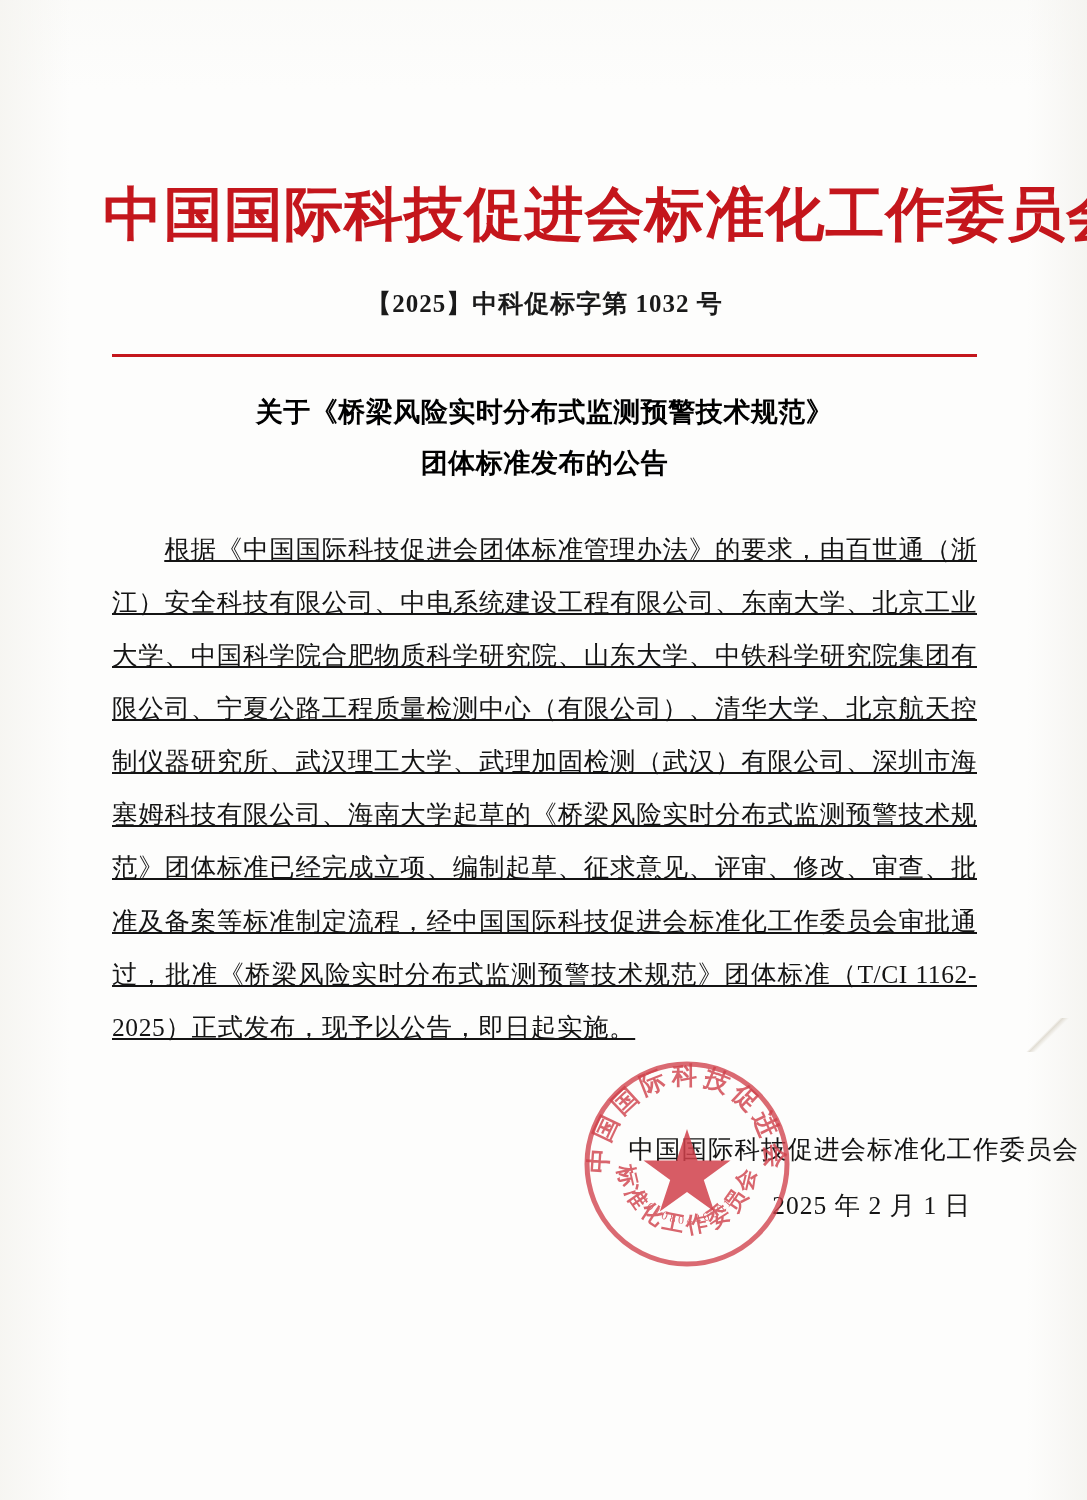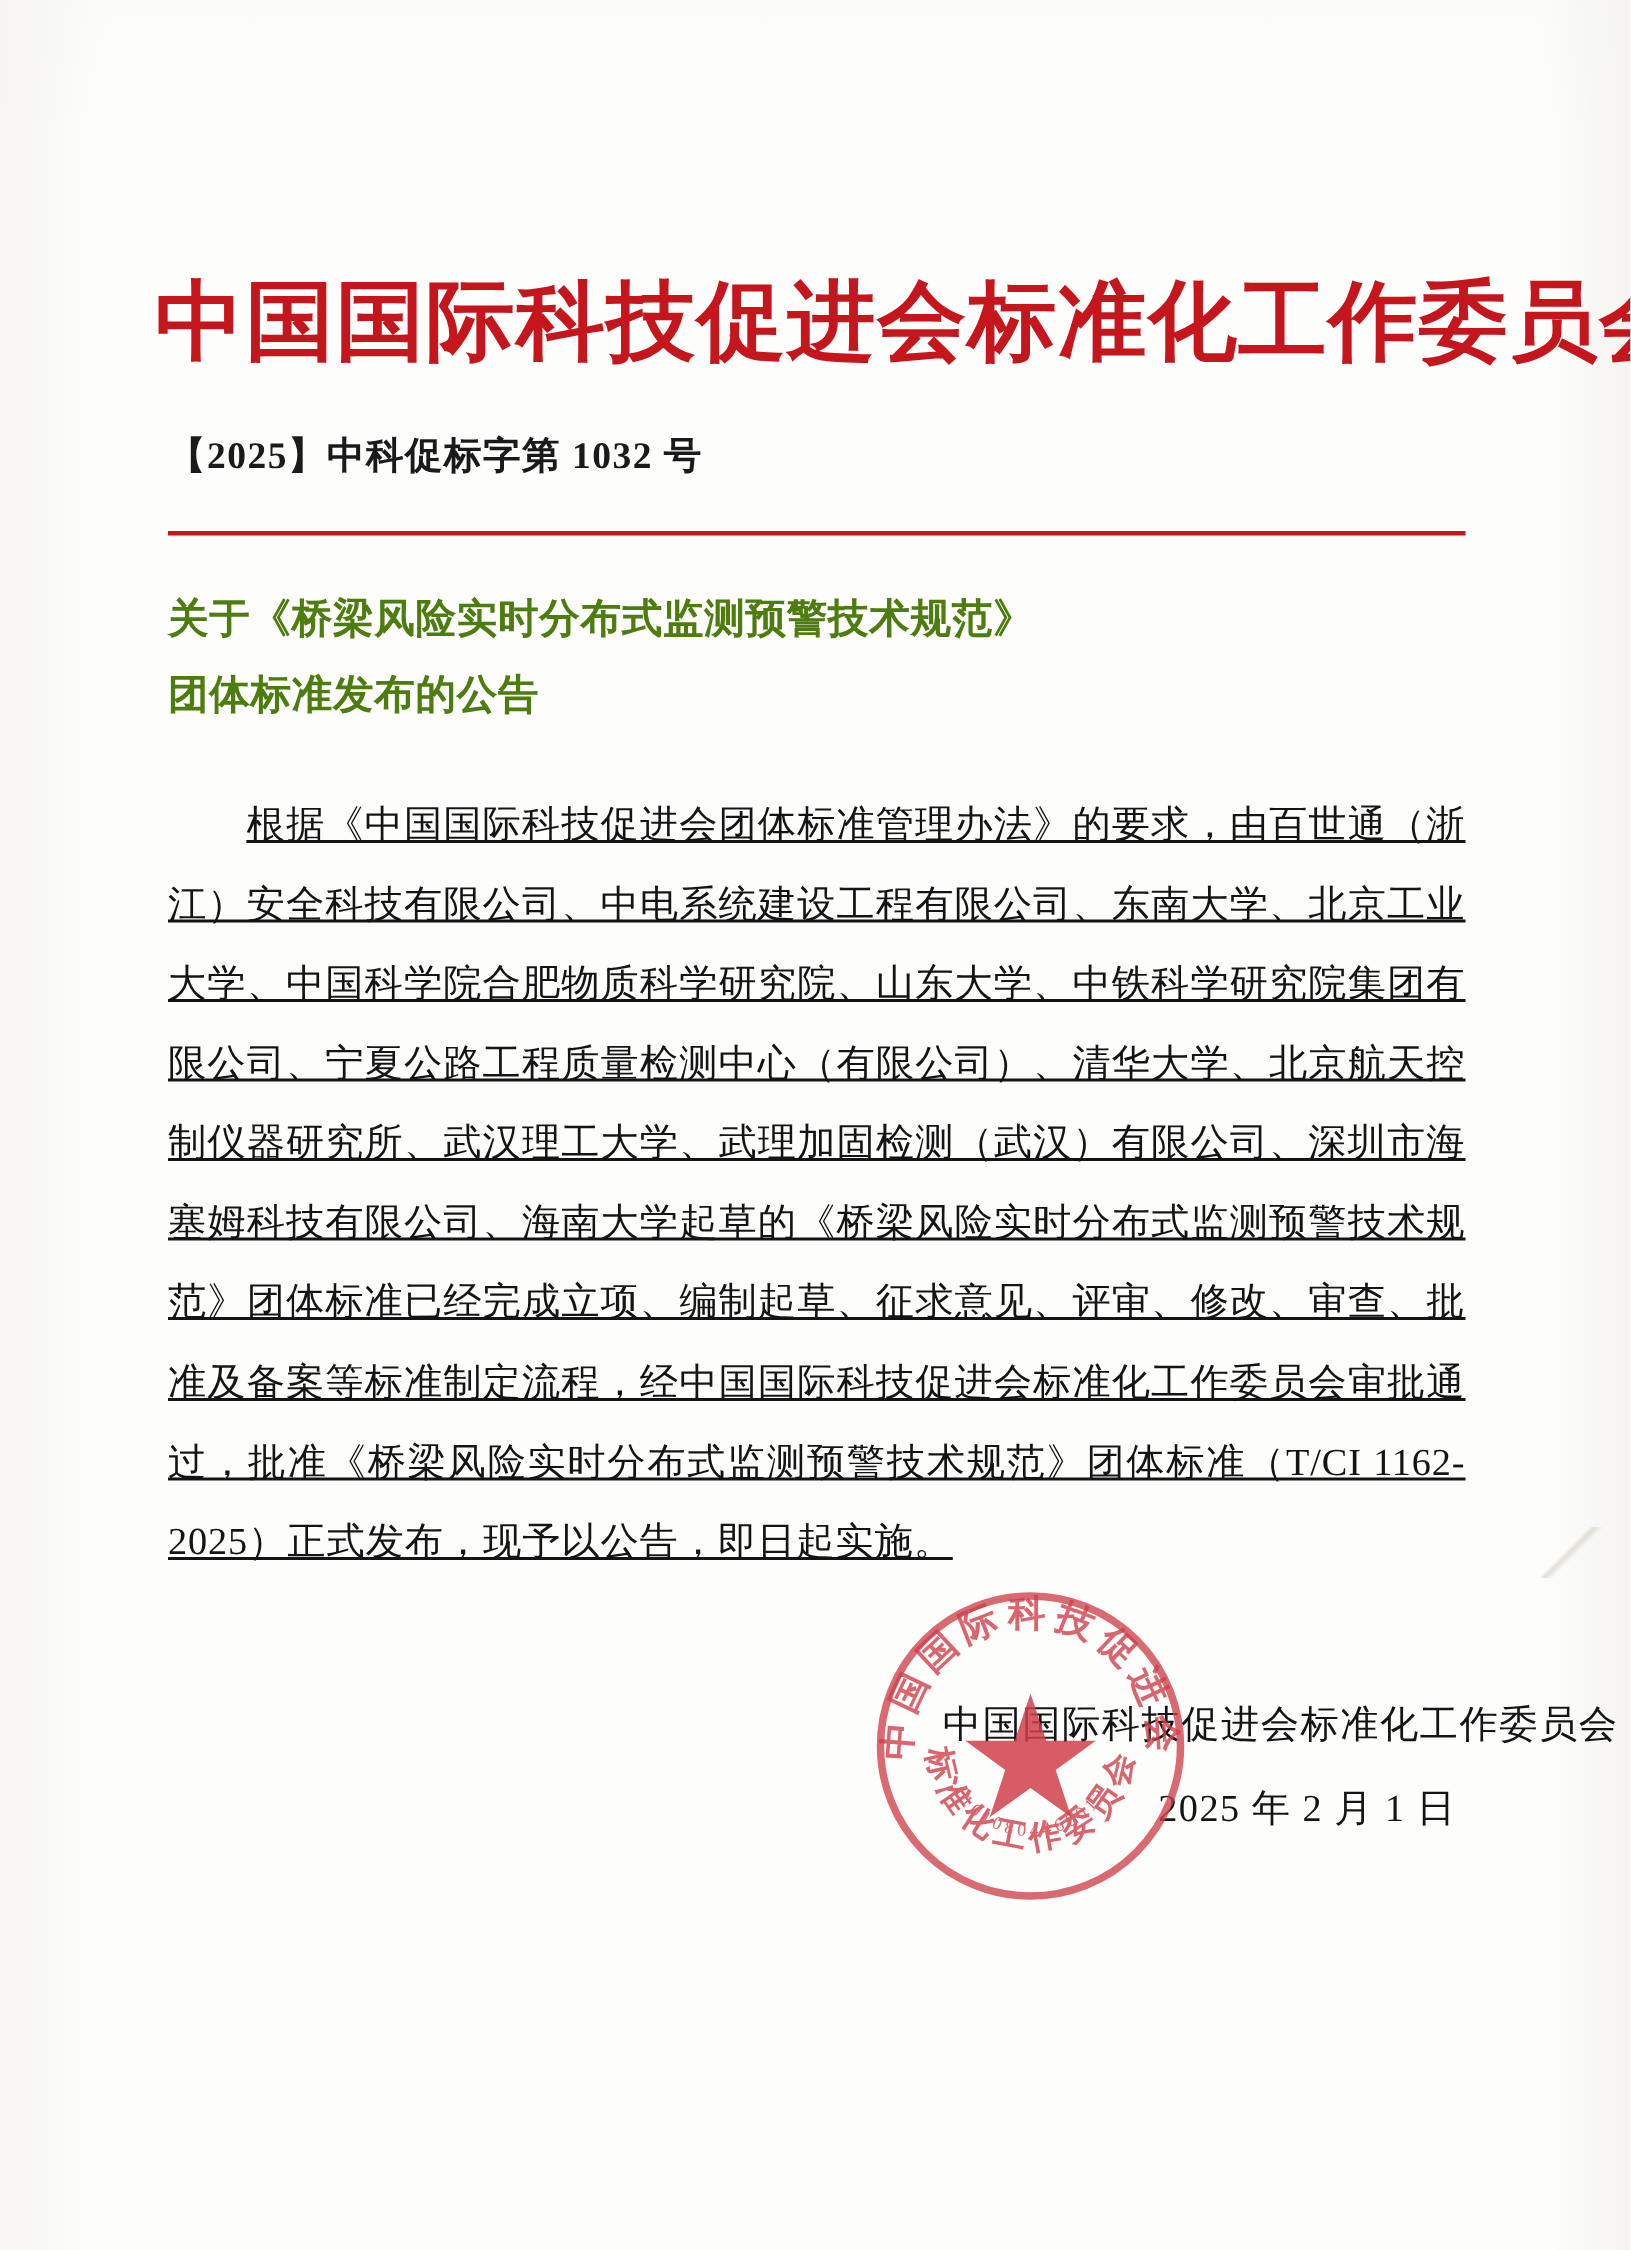--- a/index.html
+++ b/index.html
@@ -45,39 +45,39 @@
     font-family: "Liberation Serif", "DejaVu Serif", serif;
     font-weight: bold;
     font-size: 58px;
     letter-spacing: 1px;
     line-height: 1.15;
     white-space: nowrap;
     transform: scaleX(1.02);
   }
   .doc-number {
     margin-top: 38px;
-    text-align: left;
+    text-align: center;
     color: #1a1a1a;
     font-weight: bold;
     font-size: 25px;
     letter-spacing: 1px;
   }
   .red-rule {
     margin: 34px 0 0 0;
     height: 3px;
     background: #c4161c;
     width: 865px;
   }
   .doc-title {
     margin-top: 30px;
-    text-align: left;
+    text-align: center;
     font-weight: bold;
     font-size: 27px;
     line-height: 1.9;
-    color: #4d7c0f;
+    color: #000000;
     letter-spacing: 0.5px;
   }
   .body-text {
     margin-top: 34px;
     font-size: 25.5px;
     line-height: 2.08;
     color: #141414;
     text-align: justify;
     text-justify: inter-ideograph;
     letter-spacing: 0.6px;

